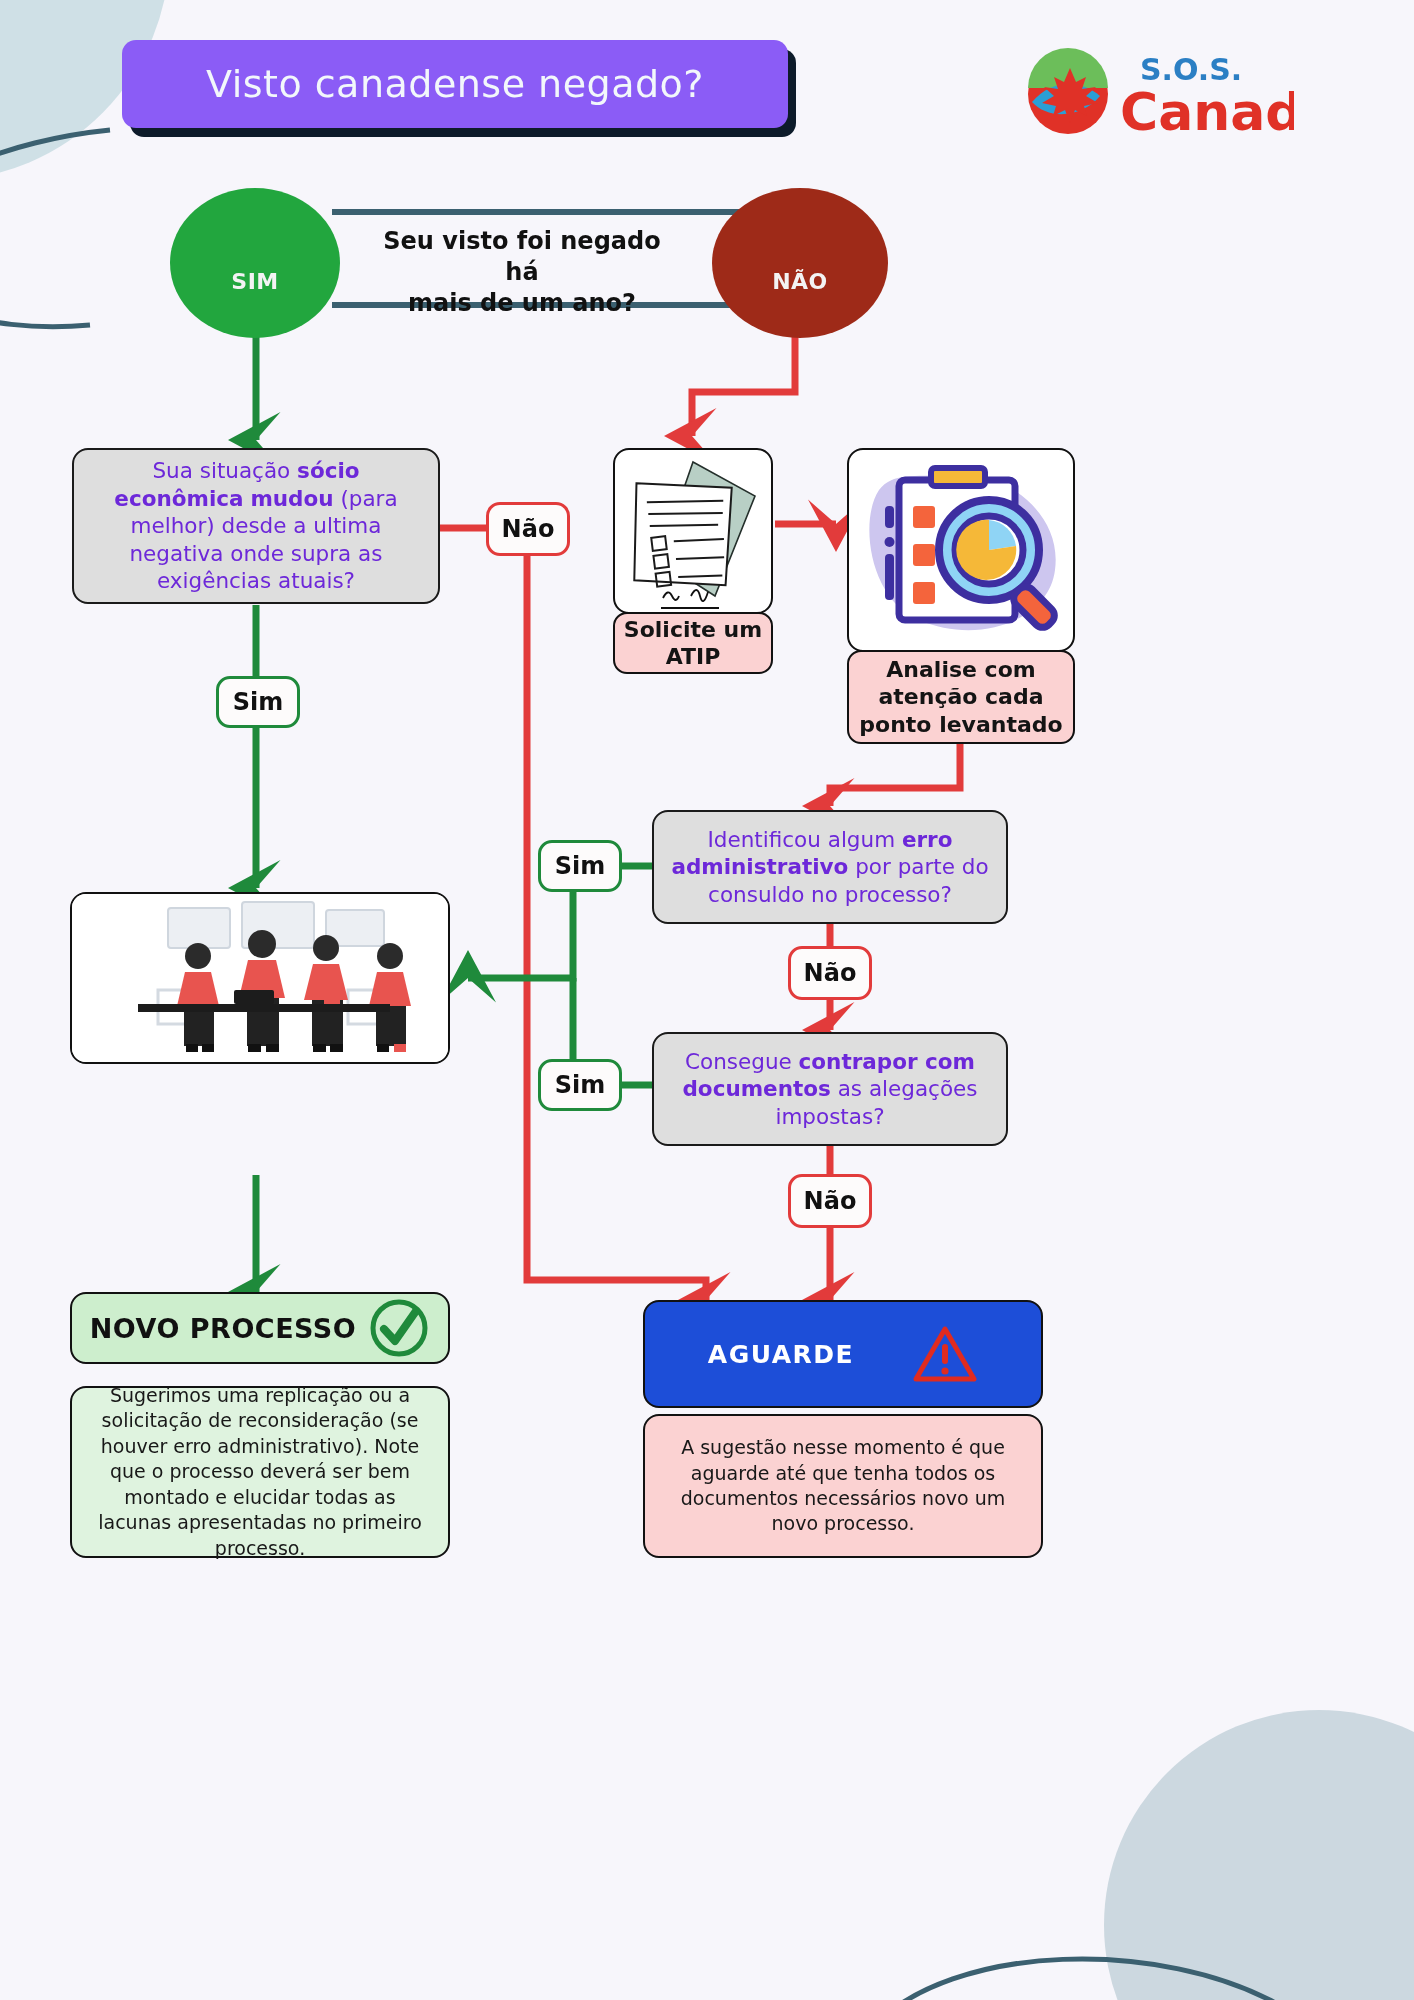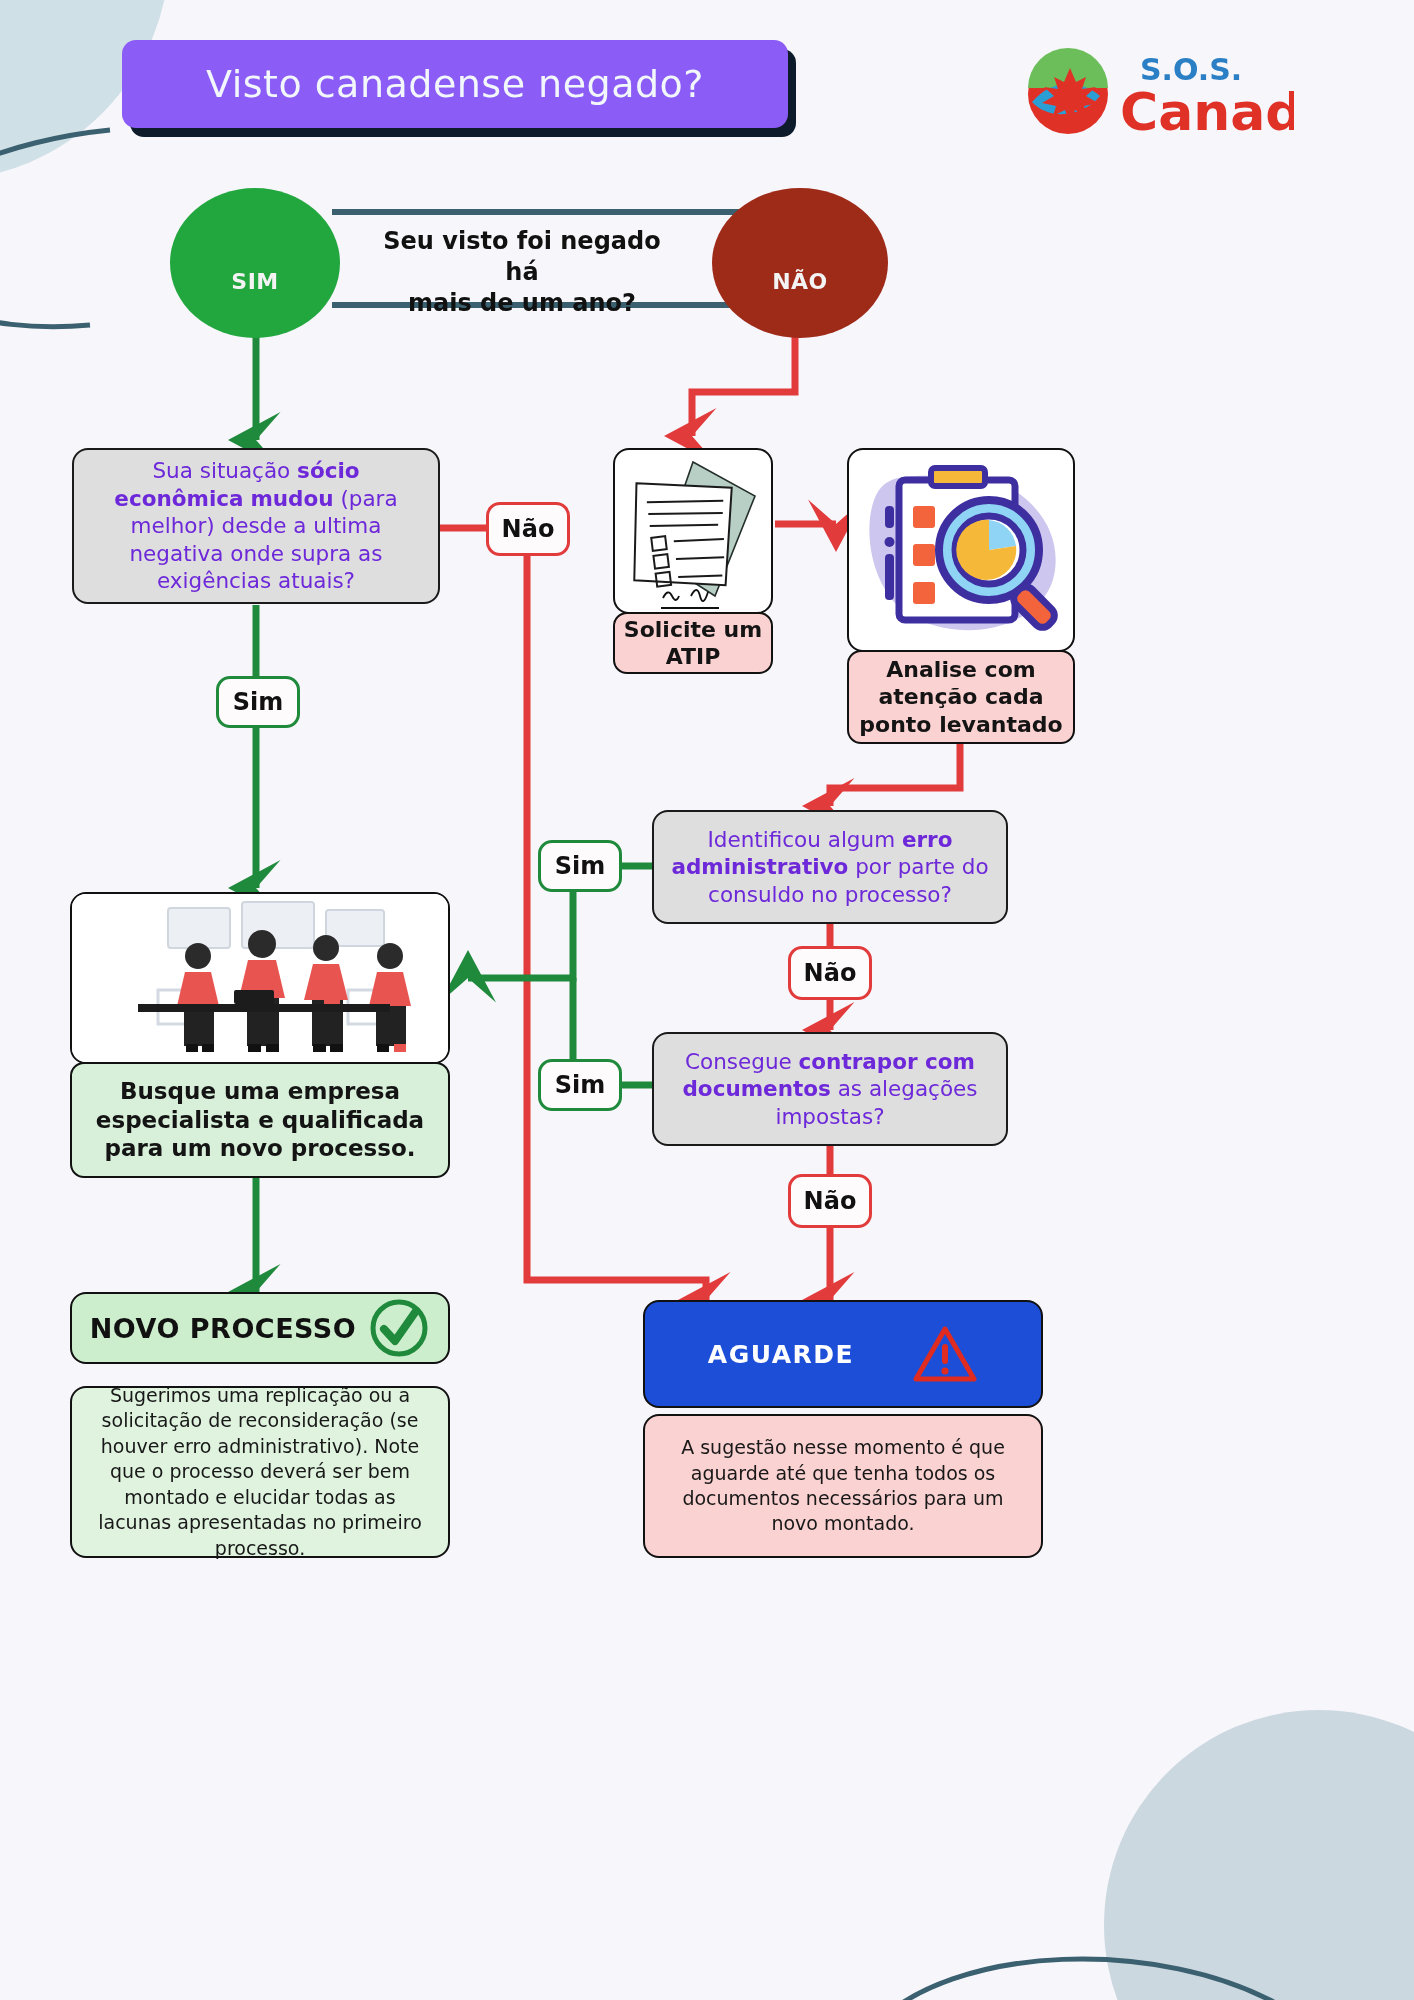--- a/index.html
+++ b/index.html
@@ -333,23 +333,20 @@
         <rect x="305" y="150" width="12" height="8" fill="#111"></rect>
         <rect x="322" y="150" width="12" height="8" fill="#e8544f"></rect>
       </g>
 
       <rect x="66" y="110" width="252" height="8" fill="#1c1c1c"></rect>
       <rect x="162" y="96" width="40" height="14" rx="2" fill="#1c1c1c"></rect>
       <rect x="114" y="100" width="18" height="10" fill="#e8544f"></rect>
       <rect x="252" y="100" width="16" height="10" fill="#e8544f"></rect>
     </svg>
   </div>
-  <div class="card-cap green" style="left:70px; top:1062px; width:380px; height:116px; font-size:23px;">
-    <span>Busque uma empresa especialista e qualificada para um novo processo.</span>
-  </div>
 
   <div class="result-box res-green" style="left:70px; top:1292px; width:380px; height:72px;">
     <span class="res-title">NOVO PROCESSO</span>
     <svg width="62" height="62" viewBox="0 0 62 62" style="margin-left:12px">
       <circle cx="31" cy="31" r="26" fill="none" stroke="#1f8a3b" stroke-width="5"></circle>
       <path d="M16 32 L27 44 L48 14" fill="none" stroke="#1f8a3b" stroke-width="8" stroke-linecap="round" stroke-linejoin="round"></path>
     </svg>
   </div>
   <div class="result-box res-note-g" style="left:70px; top:1386px; width:380px; height:172px;">
     <div class="res-note">Sugerimos uma replicação ou a solicitação de reconsideração (se houver erro administrativo). Note que o processo deverá ser bem montado e elucidar todas as lacunas apresentadas no primeiro processo.</div>
@@ -357,16 +354,16 @@
 
   <div class="result-box res-red" style="left:643px; top:1300px; width:400px; height:108px;">
     <span class="res-title white">AGUARDE</span>
     <svg width="66" height="60" viewBox="0 0 66 60" style="margin-left:58px">
       <path d="M33 5 L62 55 H4 Z" fill="none" stroke="#e02b20" stroke-width="5" stroke-linejoin="round"></path>
       <rect x="30" y="20" width="6" height="20" rx="3" fill="#e02b20"></rect>
       <circle cx="33" cy="47" r="3.6" fill="#e02b20"></circle>
     </svg>
   </div>
   <div class="result-box res-note-r" style="left:643px; top:1414px; width:400px; height:144px;">
-    <div class="res-note">A sugestão nesse momento é que aguarde até que tenha todos os documentos necessários para um novo montado.</div>
+    <div class="res-note">A sugestão nesse momento é que aguarde até que tenha todos os documentos necessários novo um novo processo.</div>
   </div>
 
 </div>
 
 </body></html>

